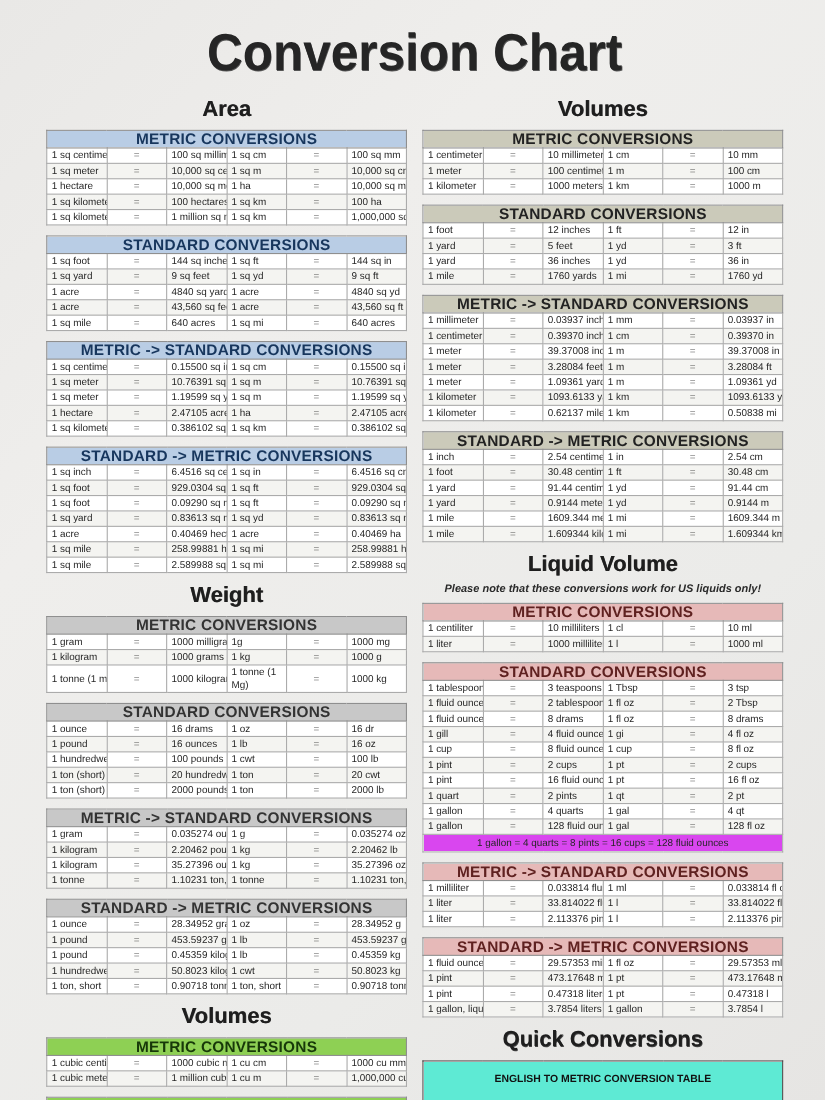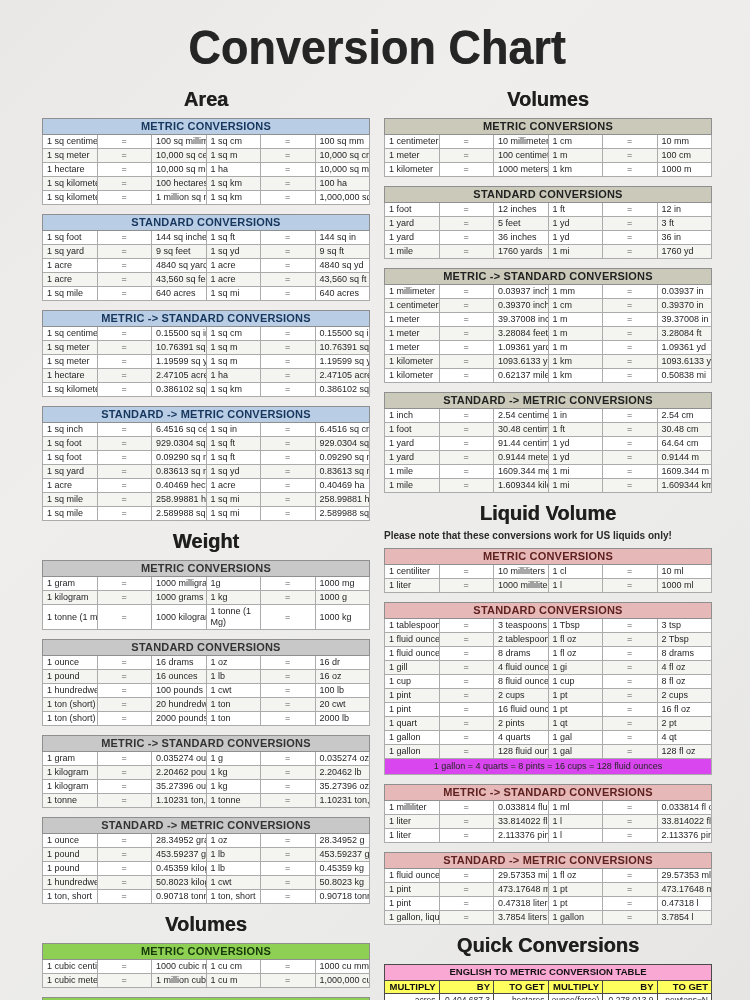--- a/index.html
+++ b/index.html
@@ -18,33 +18,33 @@
     transform:scaleY(1.05);
   }
   .cols{display:flex;gap:14px;align-items:flex-start;}
   .col{flex:1;min-width:0;}
   .section{margin-bottom:6px;}
   .section-heading{
     text-align:center;font-weight:900;font-size:20px;color:#1e1e1e;
     margin:4px 0 7px 0;text-shadow:0.4px 0.4px 0 #444;
   }
   .section-note{
-    font-weight:bold;font-size:10px;color:#2a2a2a;margin:-2px 0 7px 0;
+    text-align:center;font-weight:bold;font-size:10px;color:#2a2a2a;margin:-2px 0 7px 0;font-style:italic;
   }
   table.conv{
     width:100%;border-collapse:collapse;table-layout:fixed;
     margin:0 0 9px 0;font-size:9px;background:#fdfdfc;
     border:1px solid #8f8f8f;
   }
   table.conv td{
     border:1px solid #ababab;padding:1px 4px;line-height:11px;
     overflow:hidden;white-space:nowrap;color:#262626;
   }
   table.conv tr.hd td{
-    text-align:center;font-weight:bold;font-size:11px;letter-spacing:0.2px;
+    text-align:center;font-weight:bold;font-size:14px;letter-spacing:0.2px;
     border:1px solid #8f8f8f;white-space:nowrap;padding:2px 2px;
   }
   table.conv tr.r-even td{background:#ffffff;}
   table.conv tr.r-odd td{background:#f4f4f1;}
   table.conv td.c0{width:21%;}
   table.conv td.c1{width:4%;text-align:center;color:#555;}
   table.conv td.c2{width:34%;}
   table.conv td.c3{width:13%;}
   table.conv td.c4{width:4%;text-align:center;color:#555;}
   table.conv td.c5{width:24%;}
@@ -54,22 +54,22 @@
   }
   table.quick{
     width:100%;border-collapse:collapse;table-layout:fixed;
     font-size:8.5px;background:#fff;border:1.5px solid #3c3c3c;
   }
   table.quick td,table.quick th{
     border:1px solid #4a4a4a;padding:1px 3px;line-height:10.5px;
     overflow:hidden;white-space:nowrap;text-align:right;color:#1f2430;
   }
   table.quick tr.title td{
-    background:#f9a8d4;text-align:center;font-weight:bold;font-size:9.5px;color:#111;
-    padding:2px;
+    background:#5eead4;text-align:center;font-weight:bold;font-size:9.5px;color:#111;
+    padding:12px;
   }
   table.quick tr.colhd th{
     background:#ffff5e;font-weight:bold;font-size:9.5px;color:#111;
   }
   table.quick tr.q-even td{background:#ffffff;}
   table.quick td.q0{width:18%;}
   table.quick td.q1{width:16.5%;}
   table.quick td.q2{width:16.5%;}
   table.quick td.q3{width:15.5%;}
   table.quick td.q4{width:15.5%;}
@@ -646,21 +646,21 @@
                 <td class="c3 wrapok">1 ft</td>
                 <td class="c4">=</td>
                 <td class="c5">30.48 cm</td>
               </tr>
               <tr class="r-even">
                 <td class="c0">1 yard</td>
                 <td class="c1">=</td>
                 <td class="c2">91.44 centimeters</td>
                 <td class="c3 wrapok">1 yd</td>
                 <td class="c4">=</td>
-                <td class="c5">64.64 cm</td>
+                <td class="c5">91.44 cm</td>
               </tr>
               <tr class="r-odd">
                 <td class="c0">1 yard</td>
                 <td class="c1">=</td>
                 <td class="c2">0.9144 meters</td>
                 <td class="c3 wrapok">1 yd</td>
                 <td class="c4">=</td>
                 <td class="c5">0.9144 m</td>
               </tr>
               <tr class="r-even">

